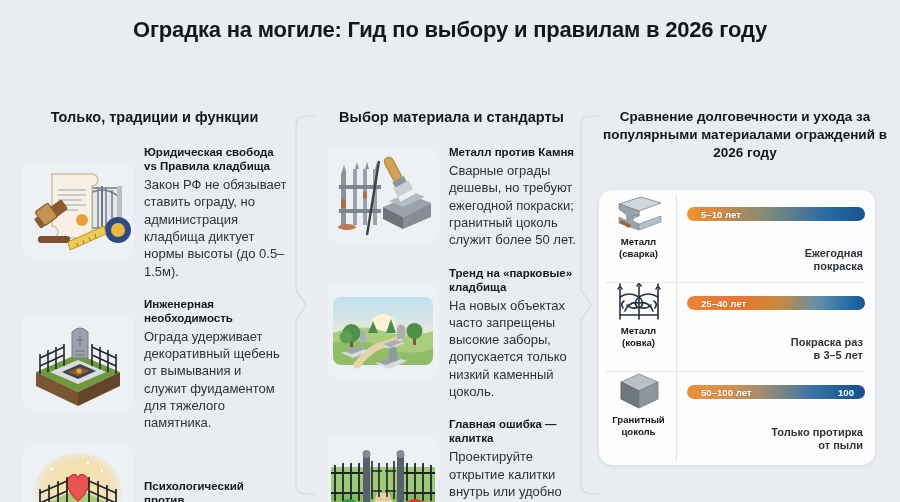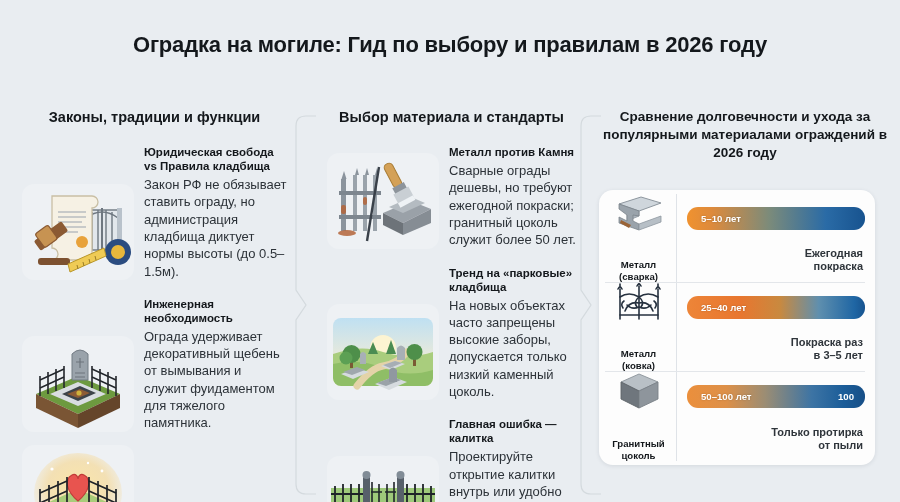--- a/index.html
+++ b/index.html
@@ -17,21 +17,21 @@
     position: relative;
   }
 
   
   .page-title {
     text-align: center;
     font-size: 22px;
     font-weight: bold;
     letter-spacing: -0.2px;
     color: #14181c;
-    padding-top: 32px;
+    padding-top: 17px;
     line-height: 1.2;
   }
 
   
   .columns {
     position: absolute;
     top: 108px;
     left: 0;
     width: 900px;
     height: 394px;
@@ -62,21 +62,21 @@
     font-weight: bold;
     color: #14181c;
     line-height: 1.32;
     margin-bottom: 14px;
   }
   .col-head.tall { font-size: 13.5px; line-height: 1.35; }
 
   
   .feature {
     display: flex;
-    align-items: flex-end;
+    align-items: center;
     gap: 10px;
     margin-bottom: 13px;
   }
   .feature-art {
     flex: 0 0 auto;
     width: 112px;
     height: 96px;
     border-radius: 12px;
     overflow: hidden;
     position: relative;
@@ -115,21 +115,21 @@
     border-bottom: 1px solid #e3e6ea;
   }
   .cmp-row:last-child { border-bottom: none; }
 
   .cmp-label {
     flex: 0 0 72px;
     border-right: 1px solid #dfe3e8;
     display: flex;
     flex-direction: column;
     align-items: center;
-    justify-content: space-between;
+    justify-content: flex-start;
     gap: 4px;
     padding-right: 4px;
   }
   .cmp-icon { width: 52px; height: 38px; }
   .cmp-icon svg { display: block; width: 100%; height: 100%; }
   .cmp-name {
     font-size: 9.6px;
     font-weight: bold;
     color: #14181c;
     text-align: center;
@@ -138,21 +138,21 @@
 
   .cmp-data {
     flex: 1 1 auto;
     padding: 13px 0 8px 10px;
     display: flex;
     flex-direction: column;
     justify-content: flex-start;
   }
   .bar {
     position: relative;
-    height: 23px;
+    height: 14px;
     border-radius: 11px;
     display: flex;
     align-items: center;
     justify-content: space-between;
     padding: 0 11px 0 14px;
   }
   .bar-label {
     font-size: 9.6px;
     font-weight: bold;
     color: #ffffff;
@@ -177,21 +177,21 @@
   }
 </style>
 </head>
 <body>
 
 <div class="page-title">Оградка на могиле: Гид по выбору и правилам в 2026 году</div>
 
 <div class="columns">
 
   <div class="col col-left">
-    <div class="col-head">Законы, традиции и функции</div>
+    <div class="col-head">Только, традиции и функции</div>
 
     <div class="feature">
       <div class="feature-art">
         <svg viewBox="0 0 112 96">
           <rect width="112" height="96" fill="#eef1f4"></rect>
 
           <g stroke="#6e7780" stroke-width="1.4" fill="none">
             <rect x="64" y="26" width="32" height="40" fill="#e2e7ec"></rect>
             <path d="M64 34 Q80 22 96 34"></path>
             <line x1="70" y1="28" x2="70" y2="66"></line>

